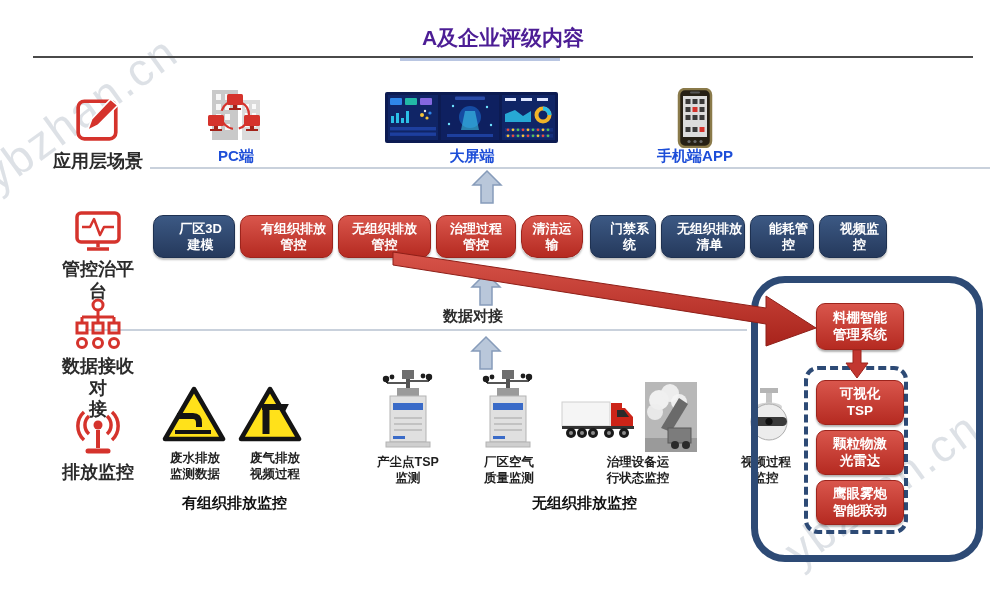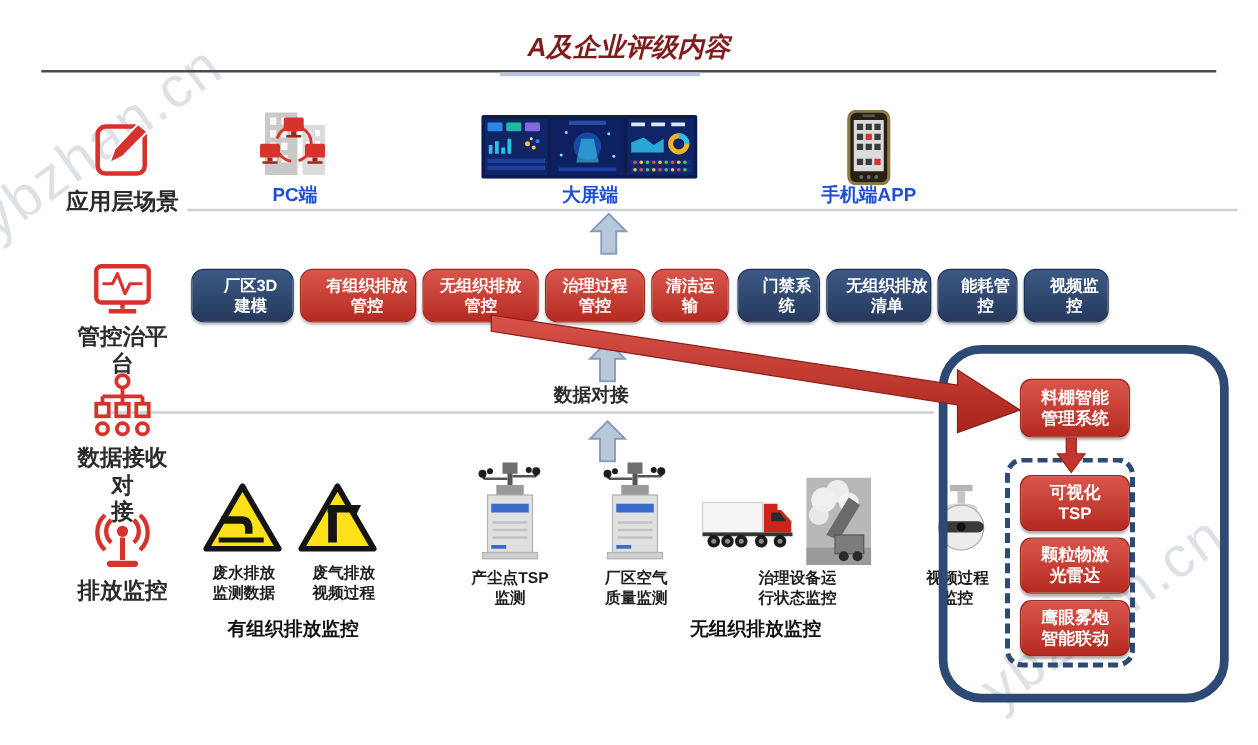--- a/index.html
+++ b/index.html
@@ -8,21 +8,21 @@
   #stage { position:relative; width:1006px; height:596px; background:#fff; overflow:hidden; }
 
   .abs { position:absolute; }
   .pre { white-space:pre-line; }
 
   
   .wm { position:absolute; font-size:46px; color:#c3cad3; opacity:.55; letter-spacing:2px;
         transform:rotate(-36deg); z-index:0; pointer-events:none; }
 
   
-  .title { left:0; right:0; top:24px; text-align:center; font-size:21px; font-weight:bold; color:#7f1d1d; z-index:1;font-style:italic;}
+  .title { left:0; right:0; top:24px; text-align:center; font-size:21px; font-weight:bold; color:#4c1d95; z-index:1;}
   .title-line  { left:33px; top:56px; width:940px; height:2px; background:#4a4a4a; z-index:1; }
   .title-line2 { left:400px; top:58px; width:160px; height:3px; background:#b9c6e2; z-index:1; }
 
   .divider { height:2px; background:#c9d1dc; z-index:1; }
 
   
   .rail-item { z-index:2; text-align:center; }
   .rail-label { font-size:18px; font-weight:bold; color:#2b2b2b; line-height:1.2; }
 
   
@@ -248,21 +248,21 @@
   </div>
 
   <div class="pbtn navy" style="left:153px; width:82px;">厂区3D
 建模</div>
   <div class="pbtn red" style="left:240px; width:93px;padding-left:14px;">有组织排放
 管控</div>
   <div class="pbtn red" style="left:338px; width:93px;">无组织排放
 管控</div>
   <div class="pbtn red" style="left:436px; width:80px;">治理过程
 管控</div>
-  <div class="pbtn red" style="left:521px; width:62px;">清洁运
+  <div class="pbtn red" style="left:521px; width:62px;border-radius:16px;">清洁运
 输</div>
   <div class="pbtn navy" style="left:590px; width:66px;">门禁系
 统</div>
   <div class="pbtn navy" style="left:661px; width:84px;">无组织排放
 清单</div>
   <div class="pbtn navy" style="left:750px; width:64px;">能耗管
 控</div>
   <div class="pbtn navy" style="left:819px; width:68px;">视频监
 控</div>
 
@@ -386,21 +386,21 @@
       <circle cx="10" cy="30" r="8" fill="#ededed" opacity=".9"></circle>
       <polygon points="16,46 34,16 43,22 26,50" fill="#6a6a6a"></polygon>
       <rect x="23" y="46" width="23" height="15" fill="#7c7c7c" stroke="#585858"></rect>
       <circle cx="30" cy="63" r="4" fill="#2a2a2a"></circle>
       <circle cx="41" cy="63" r="4" fill="#2a2a2a"></circle>
     </svg>
   </div>
   <div class="dev-label" style="left:602px; top:454px; width:72px;">治理设备运
 行状态监控</div>
 
-  <div class="group-label" style="left:552px; top:494px;">无组织排放监控</div>
+  <div class="group-label" style="left:532px; top:494px;">无组织排放监控</div>
 
   <div class="abs z2" style="left:746px; top:388px;">
     <svg width="46" height="58" viewBox="0 0 46 58">
       <rect x="14" y="0" width="18" height="5" fill="#b5b5b5"></rect>
       <rect x="20" y="5" width="6" height="10" fill="#c5c5c5"></rect>
       <ellipse cx="23" cy="19" rx="13" ry="4.5" fill="#d5d5d5"></ellipse>
       <circle cx="23" cy="34" r="18" fill="#ececec" stroke="#adadad"></circle>
       <rect x="5" y="29" width="36" height="9" rx="4.5" fill="#3a3a3a"></rect>
       <circle cx="23" cy="33.5" r="3.6" fill="#101010"></circle>
     </svg>

